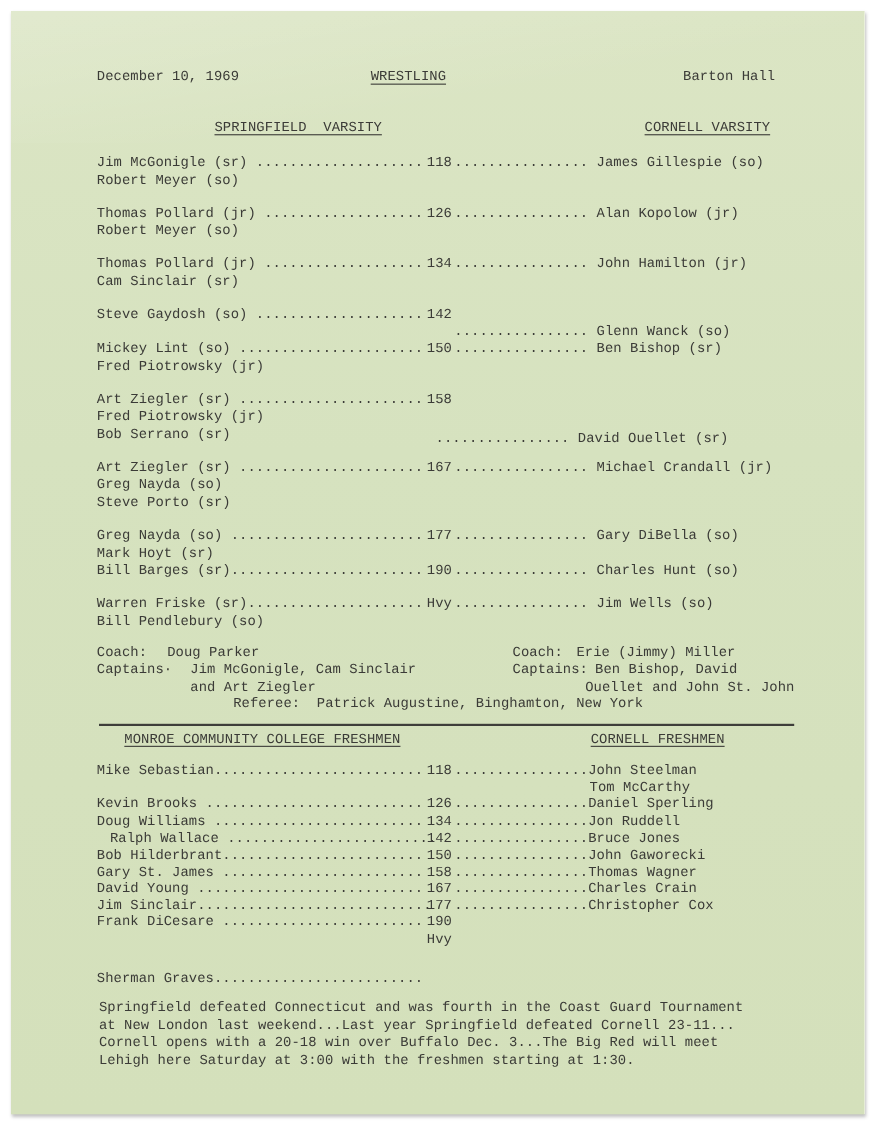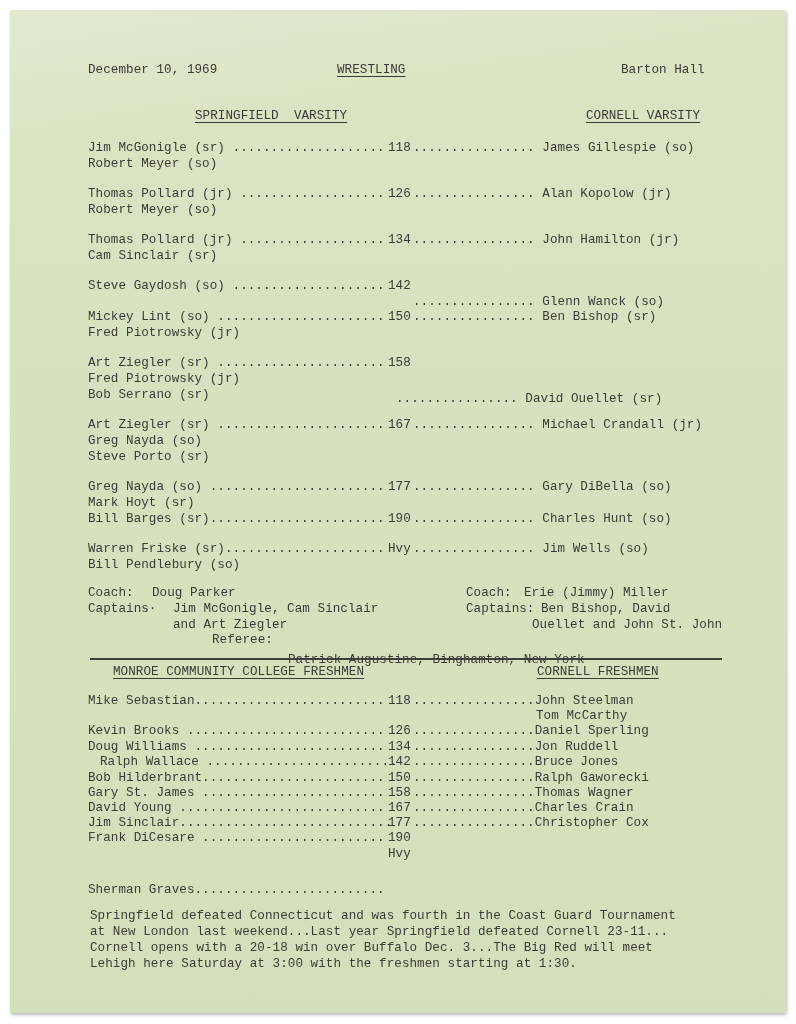--- a/index.html
+++ b/index.html
@@ -93,21 +93,21 @@
   <div class="t" style="left:173px; top:601px;">Jim McGonigle, Cam Sinclair</div>
   <div class="t" style="left:173px; top:617px;">and Art Ziegler</div>
 
   <div class="t" style="left:466px; top:585px;">Coach:</div>
   <div class="t" style="left:524px; top:585px;">Erie (Jimmy) Miller</div>
   <div class="t" style="left:466px; top:601px;">Captains:</div>
   <div class="t" style="left:541px; top:601px;">Ben Bishop, David</div>
   <div class="t" style="left:532px; top:617px;">Ouellet and John St. John</div>
 
   <div class="t" style="left:212px; top:632px;">Referee:</div>
-  <div class="t" style="left:288px; top:652px;text-align:center;">Patrick Augustine, Binghamton, New York</div>
+  <div class="t" style="left:288px; top:632px;text-align:center;">Patrick Augustine, Binghamton, New York</div>
 </div>
 
 <div class="rule"></div>
 
 <div class="t u" style="left:113px; top:664px;">MONROE COMMUNITY COLLEGE FRESHMEN</div>
 <div class="t u" style="left:537px; top:664px;font-family:Liberation Mono, monospace;">CORNELL FRESHMEN</div>
 
 <div>
   <div class="t" style="left:88px; top:693px;">Mike Sebastian.........................</div>
   <div class="t" style="left:388px; top:693px;">118</div>
@@ -122,21 +122,21 @@
   <div class="t" style="left:88px; top:739px;">Doug Williams .........................</div>
   <div class="t" style="left:388px; top:739px;">134</div>
   <div class="t" style="left: 413px; top: 739px; transform: scaleX(1); transform-origin: left top;">................Jon Ruddell</div>
 
   <div class="t" style="left:100px; top:754px;">Ralph Wallace .........................</div>
   <div class="t" style="left:388px; top:754px;">142</div>
   <div class="t" style="left: 413px; top: 754px; transform: scaleX(1); transform-origin: left top;">................Bruce Jones</div>
 
   <div class="t" style="left:88px; top:770px;">Bob Hilderbrant........................</div>
   <div class="t" style="left:388px; top:770px;">150</div>
-  <div class="t" style="left: 413px; top: 770px; transform: scaleX(1); transform-origin: left top;">................Ralph Gaworecki</div>
+  <div class="t" style="left: 413px; top: 770px; transform: scaleX(1); transform-origin: left top;">................John Gaworecki</div>
 
   <div class="t" style="left:88px; top:785px;">Gary St. James ........................</div>
   <div class="t" style="left:388px; top:785px;">158</div>
   <div class="t" style="left: 413px; top: 785px; transform: scaleX(1); transform-origin: left top;">................Thomas Wagner</div>
 
   <div class="t" style="left:88px; top:800px;">David Young ...........................</div>
   <div class="t" style="left:388px; top:800px;">167</div>
   <div class="t" style="left: 413px; top: 800px; transform: scaleX(1); transform-origin: left top;">................Charles Crain</div>
 
   <div class="t" style="left:88px; top:815px;">Jim Sinclair............................</div>

